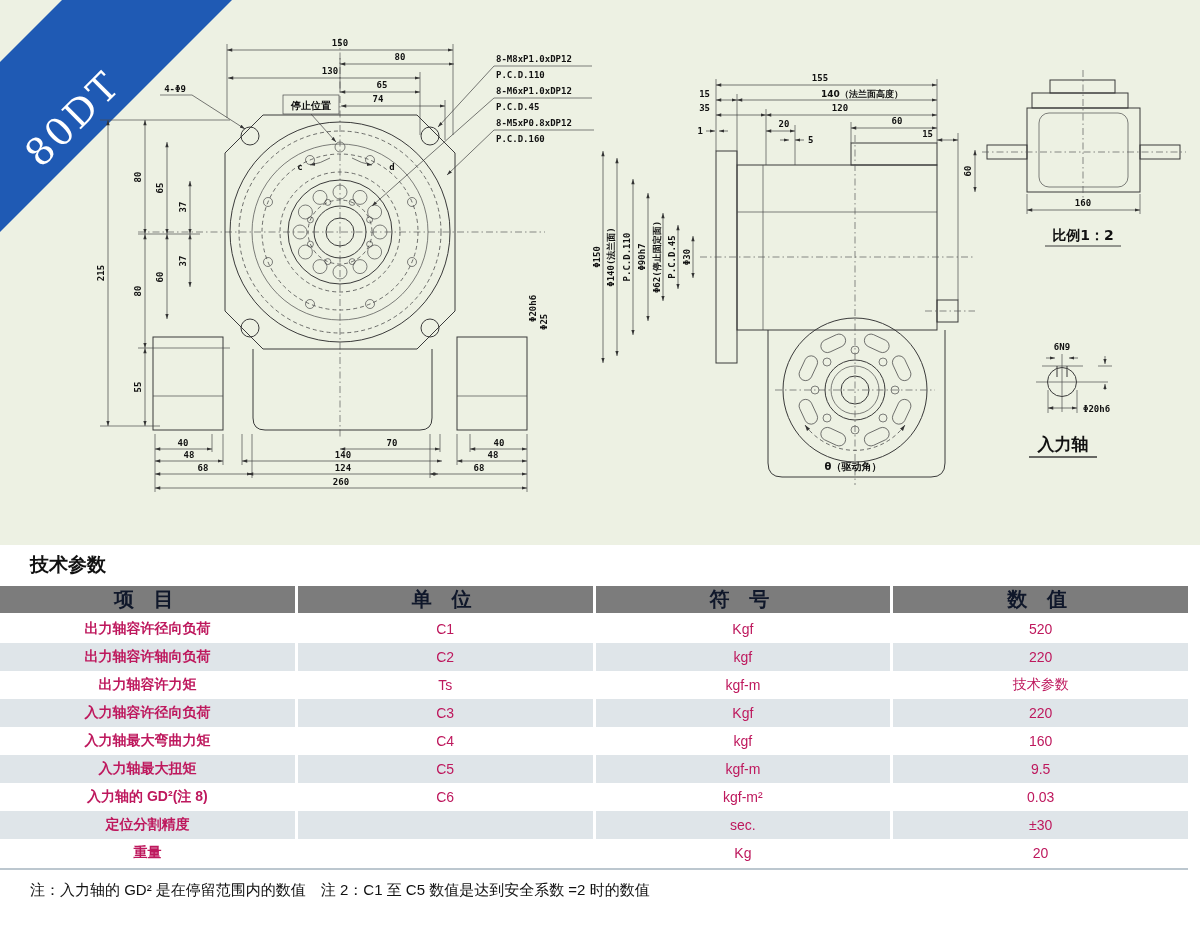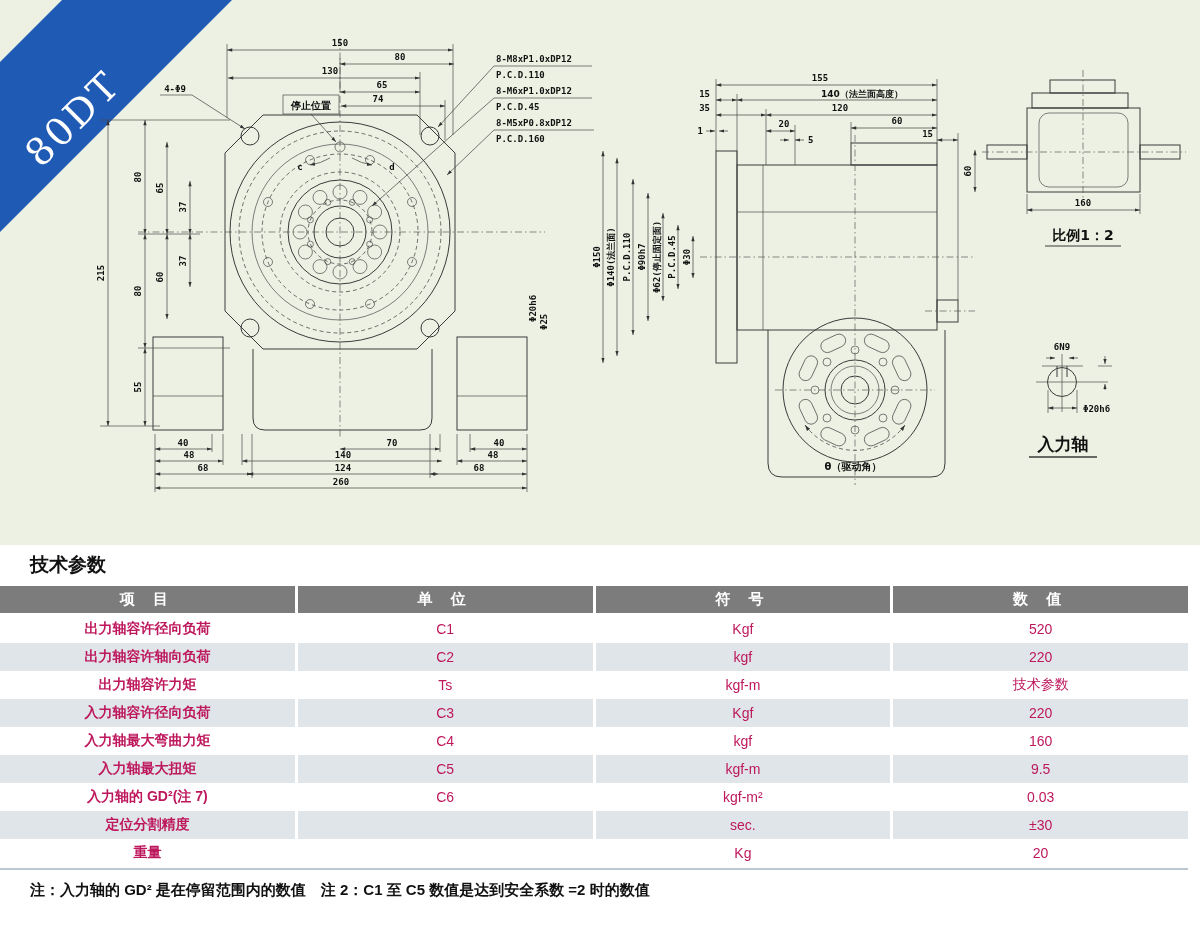--- a/index.html
+++ b/index.html
@@ -16,25 +16,25 @@
   text.cj{font-family:"DejaVu Sans",sans-serif;font-size:10px;fill:#111;font-weight:bold;}
   text.cap{font-family:"DejaVu Sans",sans-serif;font-size:14px;fill:#111;font-weight:bold;}
   text.rib{font-family:"DejaVu Serif",serif;font-size:38px;fill:#fff;letter-spacing:3px;}
   
   #params{position:absolute;left:0;top:548px;width:1084px;}
   .p-title{margin:4px 0 8px 30px;font-size:19px;font-weight:bold;color:#111;}
   .ptable{width:1188px;}
   .prow{display:grid;grid-template-columns:1fr 1fr 1fr 1fr;column-gap:3px;height:28px;}
   .prow.head{height:27px;margin-bottom:2px;}
   .prow > div{display:flex;align-items:center;justify-content:center;font-size:14px;color:#be185d;}
-  .prow.head > div{background:#7c7c7c;color:#ffffff;font-size:15px;letter-spacing:7px;font-weight:bold;}
+  .prow.head > div{background:#7c7c7c;color:#0f172a;font-size:20px;letter-spacing:7px;font-weight:bold;}
   .prow.alt > div{background:#dfe5e9;}
   .prow > div.item{font-weight:bold;}
   .tbl-end{width:1188px;height:2px;background:#bcc7cf;margin-top:1px;}
-  .note{margin:11px 0 0 30px;font-size:15px;font-weight:bold;color:#111;}
+  .note{margin:11px 0 0 30px;font-size:15px;font-weight:normal;color:#111;}
 </style>
 </head>
 <body>
 
 <div id="page">
 
   <svg id="drawing-area" width="1200" height="545" viewBox="0 0 1200 545">
     <defs>
       <marker id="a1" markerWidth="9" markerHeight="8" refX="7.5" refY="3" orient="auto">
         <path d="M0,0.6 L7.5,3 L0,5.4 z" fill="#333"></path>
@@ -381,21 +381,21 @@
         <div>kgf</div>
         <div>160</div>
       </div>
       <div class="prow alt">
         <div class="item">入力轴最大扭矩</div>
         <div>C5</div>
         <div>kgf-m</div>
         <div>9.5</div>
       </div>
       <div class="prow">
-        <div class="item">入力轴的 GD²(注 7)</div>
+        <div class="item">入力轴的 GD²(注 8)</div>
         <div>C6</div>
         <div>kgf-m²</div>
         <div>0.03</div>
       </div>
       <div class="prow alt">
         <div class="item">定位分割精度</div>
         <div></div>
         <div>sec.</div>
         <div>±30</div>
       </div>

